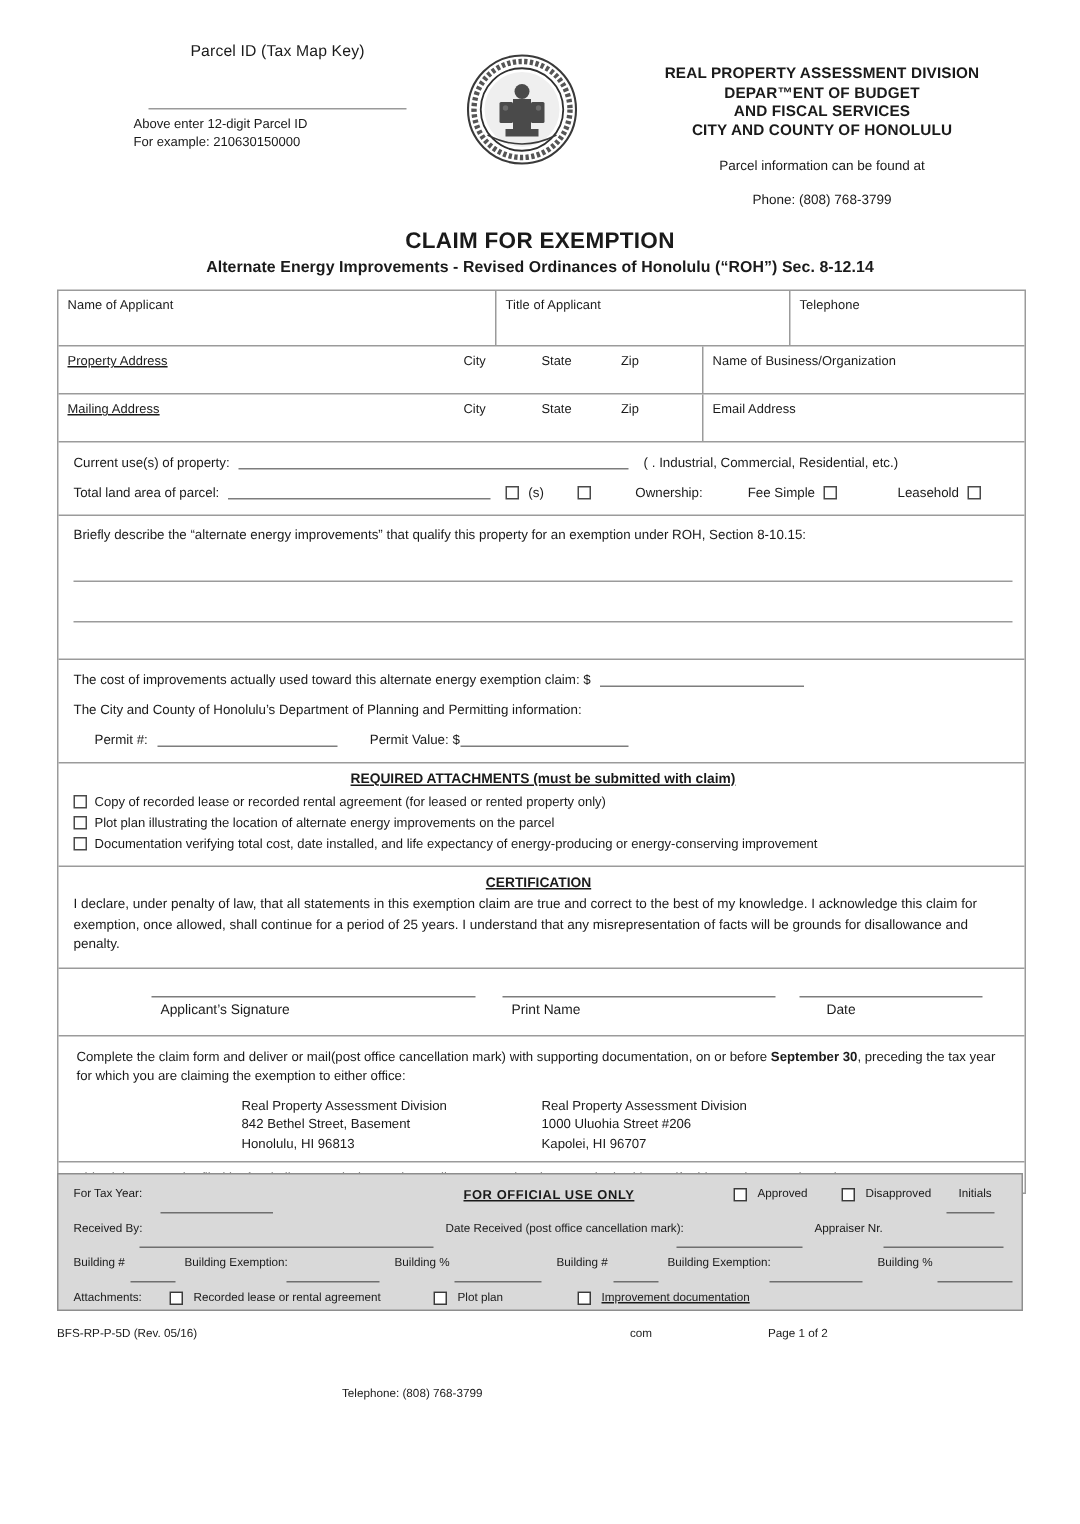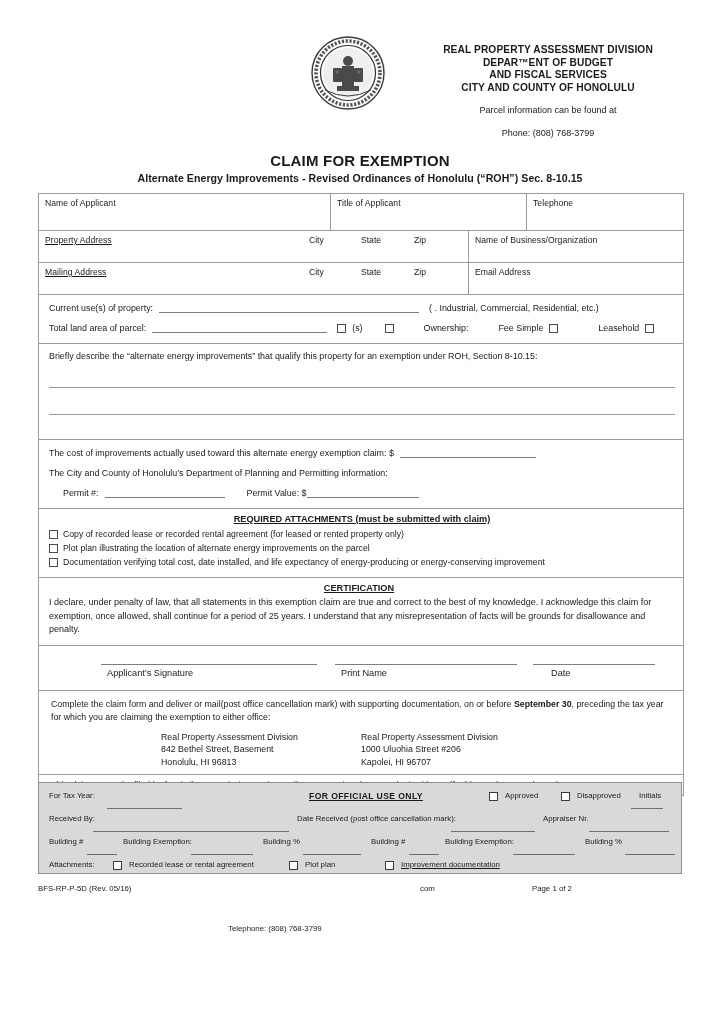--- a/index.html
+++ b/index.html
@@ -122,20 +122,26 @@
   .footer span{position:absolute;white-space:nowrap;}
 </style>
 </head>
 <body>
 
 <div class="page">
  <div class="sheet">
 
   <div class="header">
 
+    <div class="parcel-block">
+      <div class="parcel-label">Parcel ID (Tax Map Key)</div>
+      <div class="parcel-rule"></div>
+      <div class="parcel-note">Above enter 12-digit Parcel ID</div>
+      <div class="parcel-note">For example: 210630150000</div>
+    </div>
 
     <div class="seal">
       <svg viewBox="0 0 74 74" width="74" height="74">
         <circle cx="37" cy="37" r="36" fill="none" stroke="#3a3a3a" stroke-width="1.4"></circle>
         <circle cx="37" cy="37" r="32" fill="none" stroke="#555" stroke-width="3.6" stroke-dasharray="2.2 1.6"></circle>
         <circle cx="37" cy="37" r="27.5" fill="none" stroke="#2f2f2f" stroke-width="1.2"></circle>
         <circle cx="37" cy="37" r="25" fill="#efefef"></circle>
         <g fill="#4a4a4a">
           <rect x="22" y="32" width="9" height="14" rx="1"></rect>
           <rect x="43" y="32" width="9" height="14" rx="1"></rect>
@@ -158,21 +164,21 @@
       <div>CITY AND COUNTY OF HONOLULU</div>
       <div class="gap"></div>
       <div class="sub">Parcel information can be found at</div>
       <div class="gap"></div>
       <div class="sub">Phone: (808) 768-3799</div>
     </div>
   </div>
 
   <div class="title-wrap">
     <div class="doc-title">CLAIM FOR EXEMPTION</div>
-    <div class="doc-sub">Alternate Energy Improvements - Revised Ordinances of Honolulu (“ROH”) Sec. 8-10.15</div>
+    <div class="doc-sub">Alternate Energy Improvements - Revised Ordinances of Honolulu (“ROH”) Sec. 8-12.14</div>
   </div>
 
   <div class="form">
 
     <div class="row r1">
       <div class="cell br c-name">
         <span class="lbl">Name of Applicant</span>
       </div>
       <div class="cell br c-title">
         <span class="lbl">Title of Applicant</span>
@@ -374,17 +380,17 @@
       <span class="ou" style="left:266px;">Plot plan</span>
       <span class="ou ocb" style="left:346px;top:1px;"></span>
       <span class="ou" style="left:362px;text-decoration:underline;">Improvement documentation</span>
     </div>
   </div>
 
   <div class="footer">
     <span style="left:0;">BFS-RP-P-5D (Rev. 05/16)</span>
     <span style="left:190px;margin-top:40px;">Telephone: (808) 768-3799</span>
     <span style="left:382px;">com</span>
-    <span style="left:474px;margin-left:20px;">Page 1 of 2</span>
+    <span style="left:474px;">Page 1 of 2</span>
   </div>
 
  </div>
 </div>
 
 </body></html>

